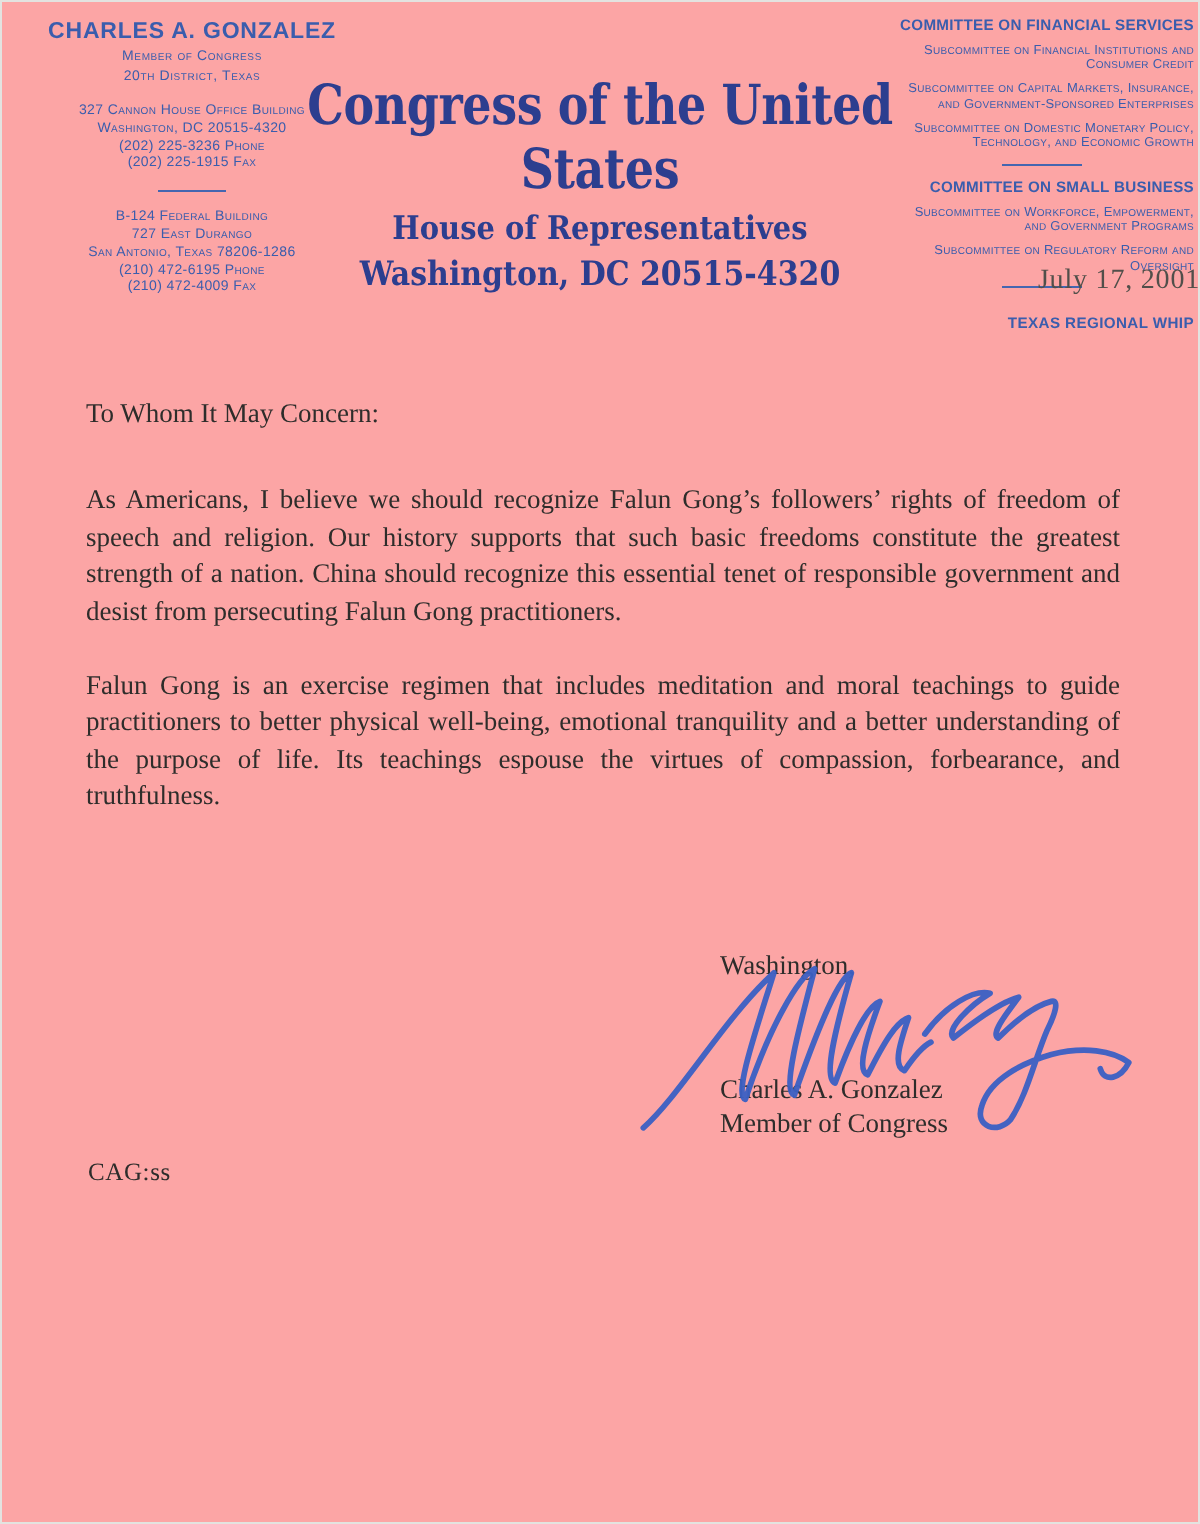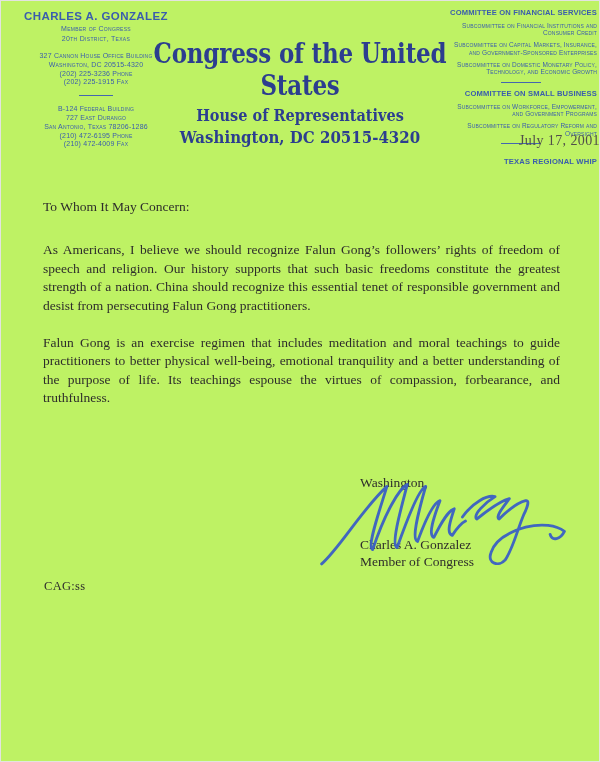--- a/index.html
+++ b/index.html
@@ -1,18 +1,18 @@
 <!DOCTYPE html>
 <html><head>
 <meta charset="utf-8">
 <style>
   html,body { margin:0; padding:0; background:#ffffff; }
   .page {
     position:relative; width:600px; height:762px;
-    background:#bef264; overflow:hidden;
+    background:#fca5a5; overflow:hidden;
     font-family:"Liberation Sans", sans-serif;
     box-shadow: inset 0 0 0 1px #e3e3e0;
   }
 
   
   .col-left {
     position:absolute; left:6px; top:10px; width:180px;
     text-align:center; color:#3a5dad;
   }
   .member-name { font-size:11.5px; font-weight:bold; letter-spacing:.4px; }

